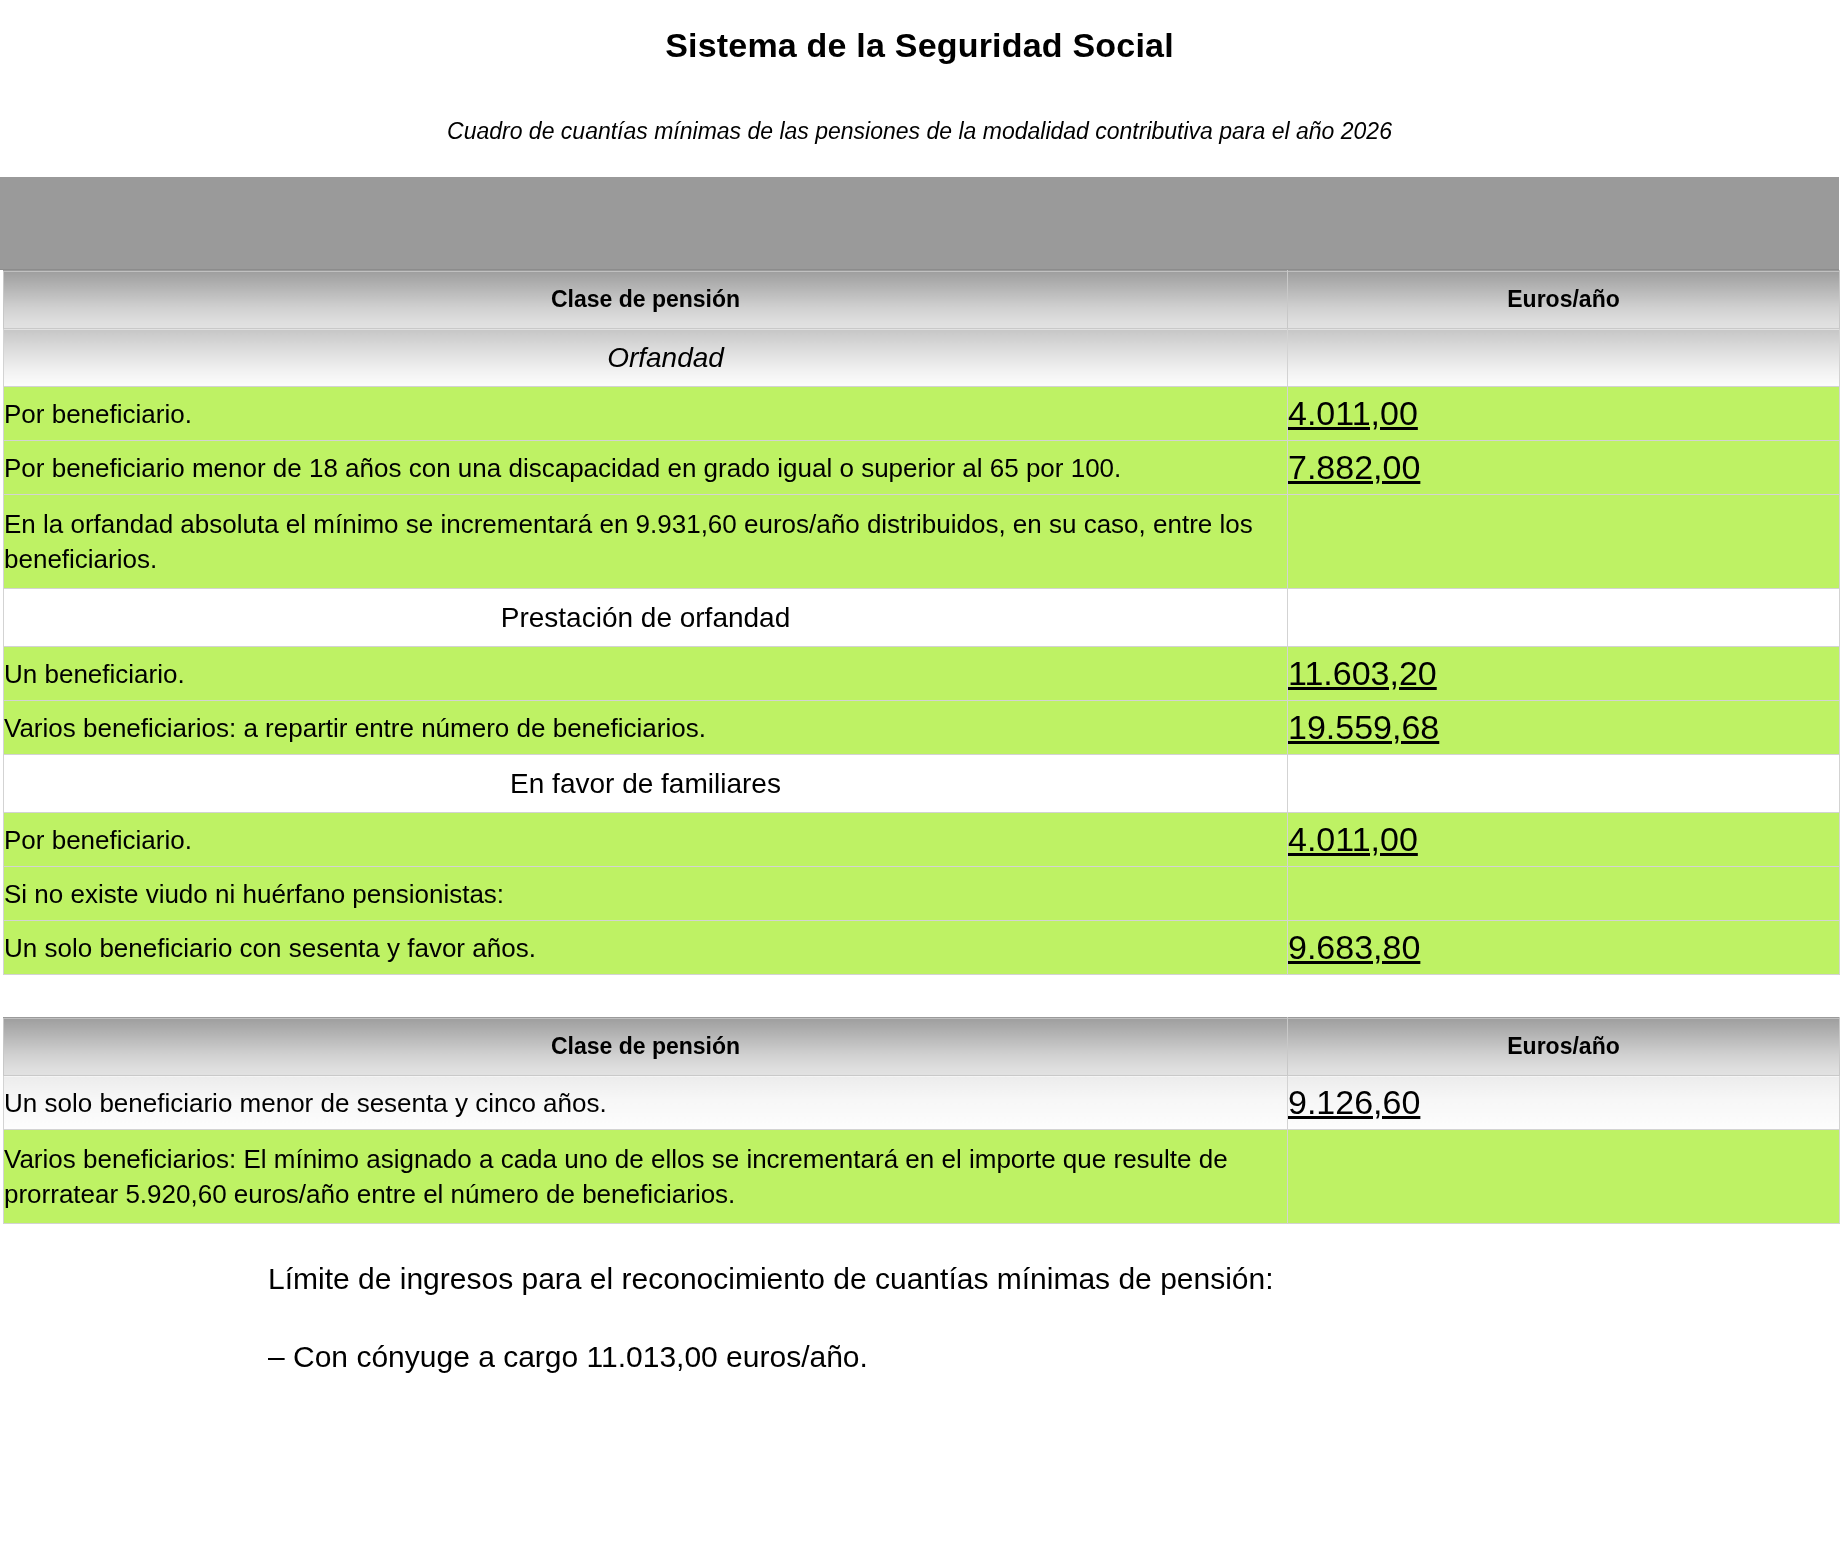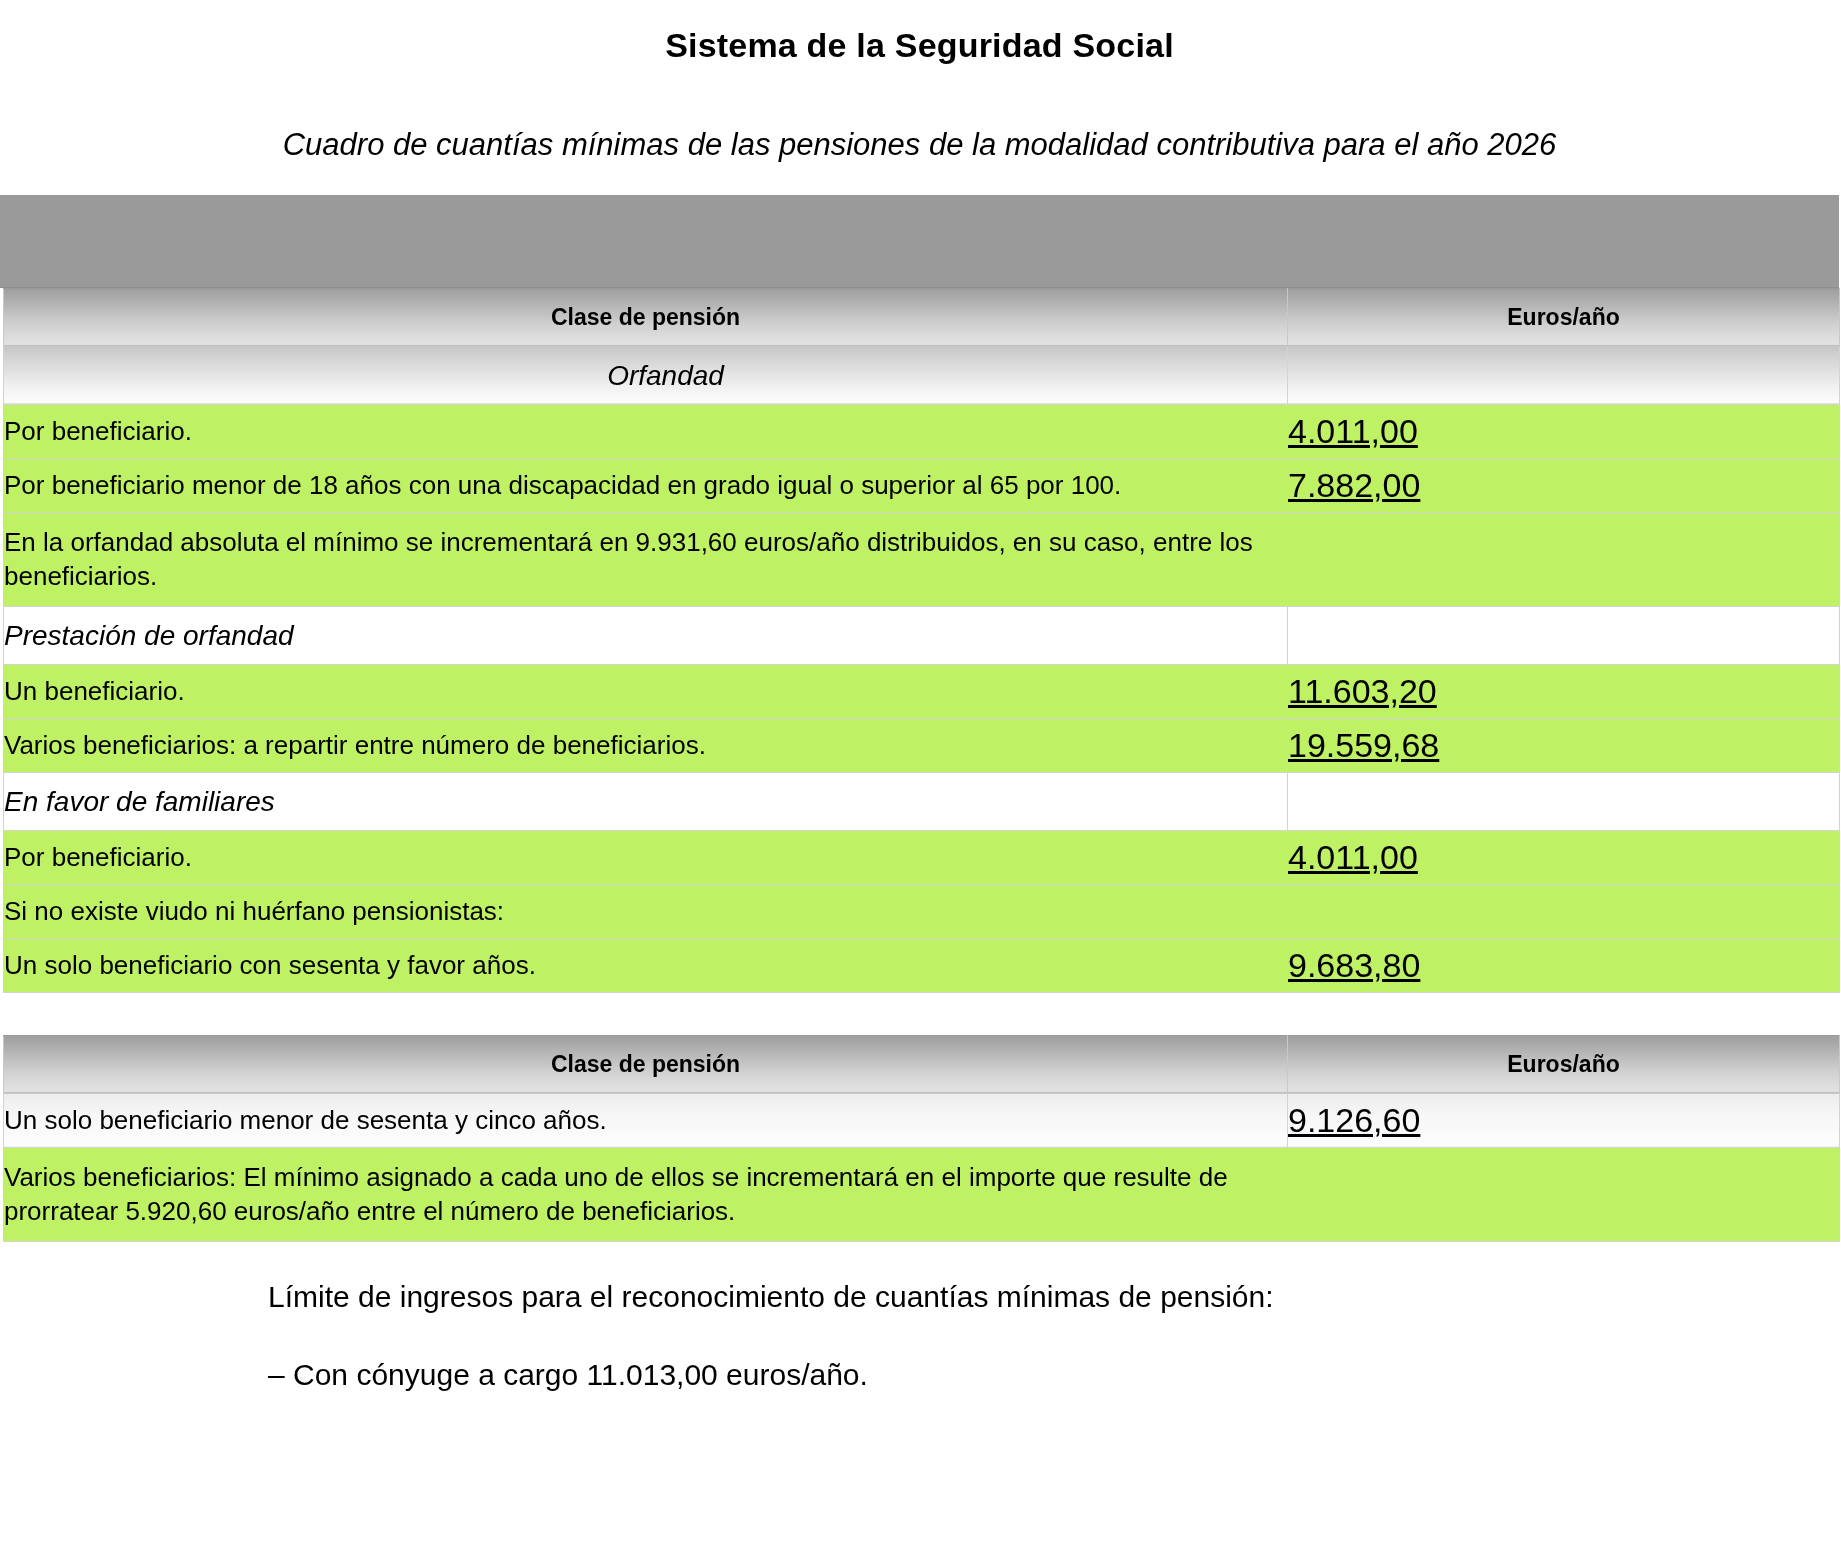--- a/index.html
+++ b/index.html
@@ -29,24 +29,24 @@
     text-align: center;
     font-size: 34px;
     font-weight: bold;
     letter-spacing: 0.2px;
     margin: 0;
     padding-top: 25px;
     line-height: 1.2;
   }
   .doc-subtitle {
     text-align: center;
-    font-size: 31px;
+    font-size: 23px;
     font-style: italic;
     font-weight: normal;
-    margin: 12px;
+    margin: 4px;
     padding-top: 48px;
     line-height: 1.2;
   }
 
   
   .gray-band {
     width: 100%;
     height: 93px;
     background: #9a9a9a;
     margin-top: 32px;
@@ -96,22 +96,21 @@
     text-align: center;
   }
 
   
   tr.section-row-plain td {
     background: #ffffff;
     height: 57px;
   }
   tr.section-row-plain td.desc {
     font-size: 28px;
-    font-style: italic;
-    text-align: left;
+    text-align: center;
   }
 
   
   tr.data-row td {
     background: #bef264;
     height: 53px;
   }
   tr.data-row.shaded td {
     background: linear-gradient(to bottom, #ececec 0%, #f6f6f6 40%, #fdfdfd 100%);
   }

